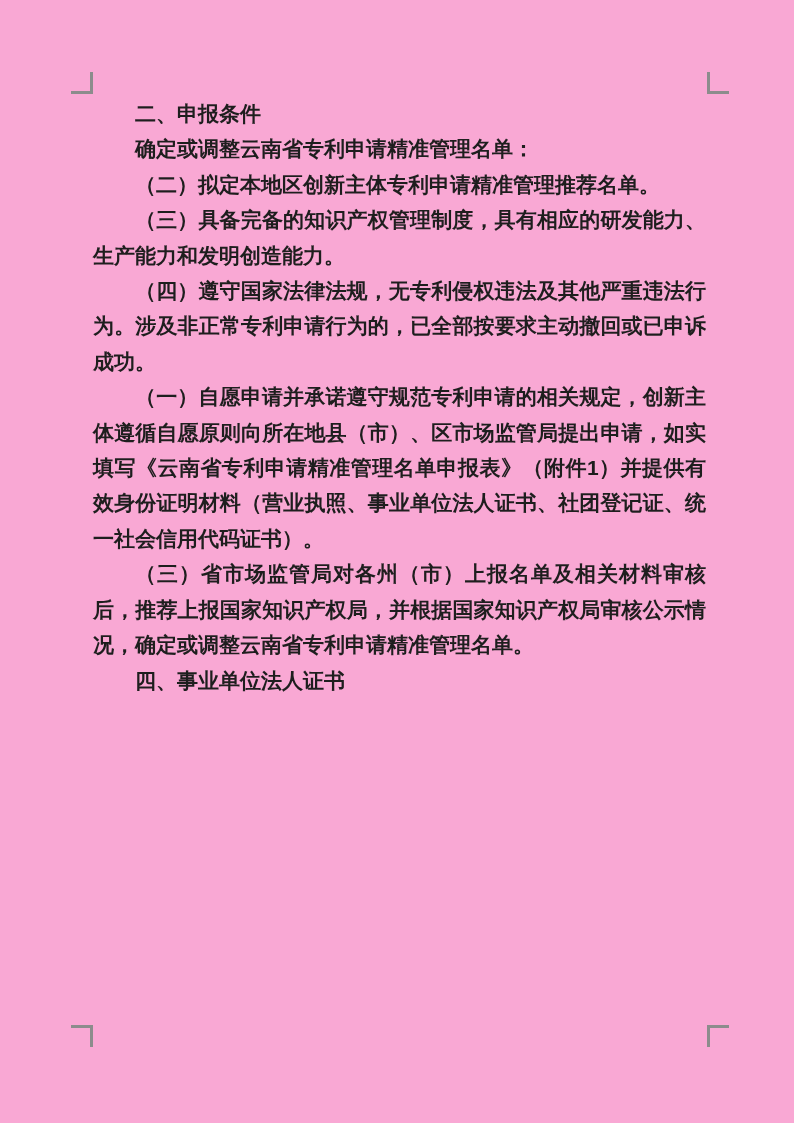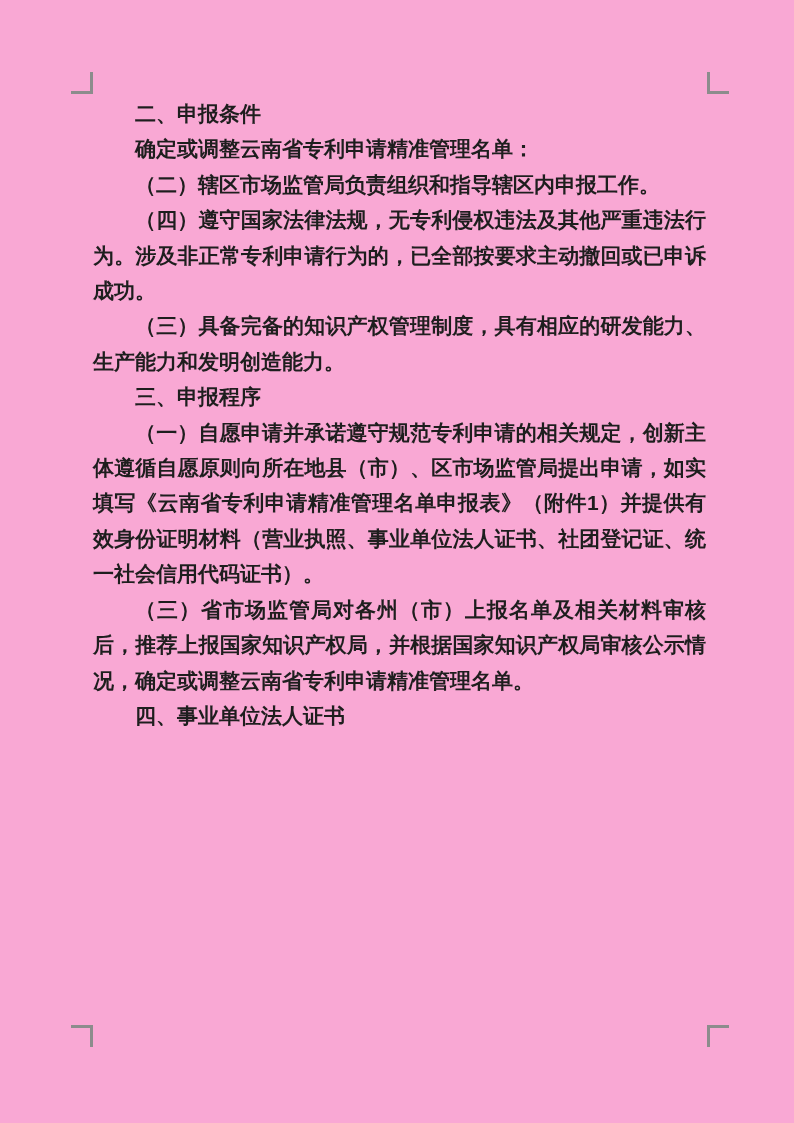--- a/index.html
+++ b/index.html
@@ -79,22 +79,21 @@
 <div class="page">
 
   <div class="crop tl"></div>
   <div class="crop tr"></div>
   <div class="crop bl"></div>
   <div class="crop br"></div>
 
   <div class="doc-body">
       <p class="heading">二、申报条件</p>
       <p class="body">确定或调整云南省专利申请精准管理名单：</p>
-      <p class="body">（二）辖区市场监管局负责组织和指导辖区内申报工作。</p>
+      <p class="body">（二）拟定本地区创新主体专利申请精准管理推荐名单。</p>
+      <p class="body">（三）具备完备的知识产权管理制度，具有相应的研发能力、生产能力和发明创造能力。</p>
       <p class="body">（四）遵守国家法律法规，无专利侵权违法及其他严重违法行为。涉及非正常专利申请行为的，已全部按要求主动撤回或已申诉成功。</p>
-      <p class="body">（三）具备完备的知识产权管理制度，具有相应的研发能力、生产能力和发明创造能力。</p>
-      <p class="heading">三、申报程序</p>
       <p class="body">（一）自愿申请并承诺遵守规范专利申请的相关规定，创新主体遵循自愿原则向所在地县（市）、区市场监管局提出申请，如实填写《云南省专利申请精准管理名单申报表》（附件1）并提供有效身份证明材料（营业执照、事业单位法人证书、社团登记证、统一社会信用代码证书）。</p>
       <p class="body">（三）省市场监管局对各州（市）上报名单及相关材料审核后，推荐上报国家知识产权局，并根据国家知识产权局审核公示情况，确定或调整云南省专利申请精准管理名单。</p>
       <p class="heading">四、事业单位法人证书</p>
     </div>
 
 </div>
 
 </body></html>

